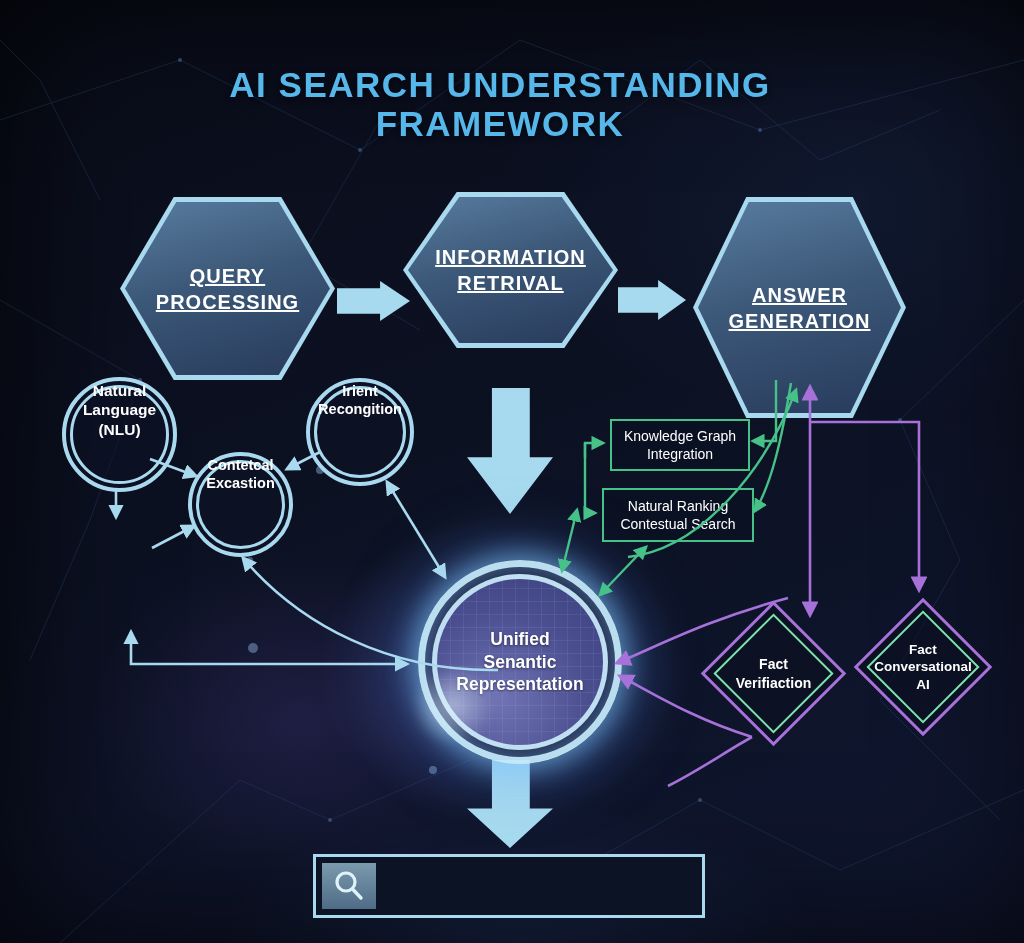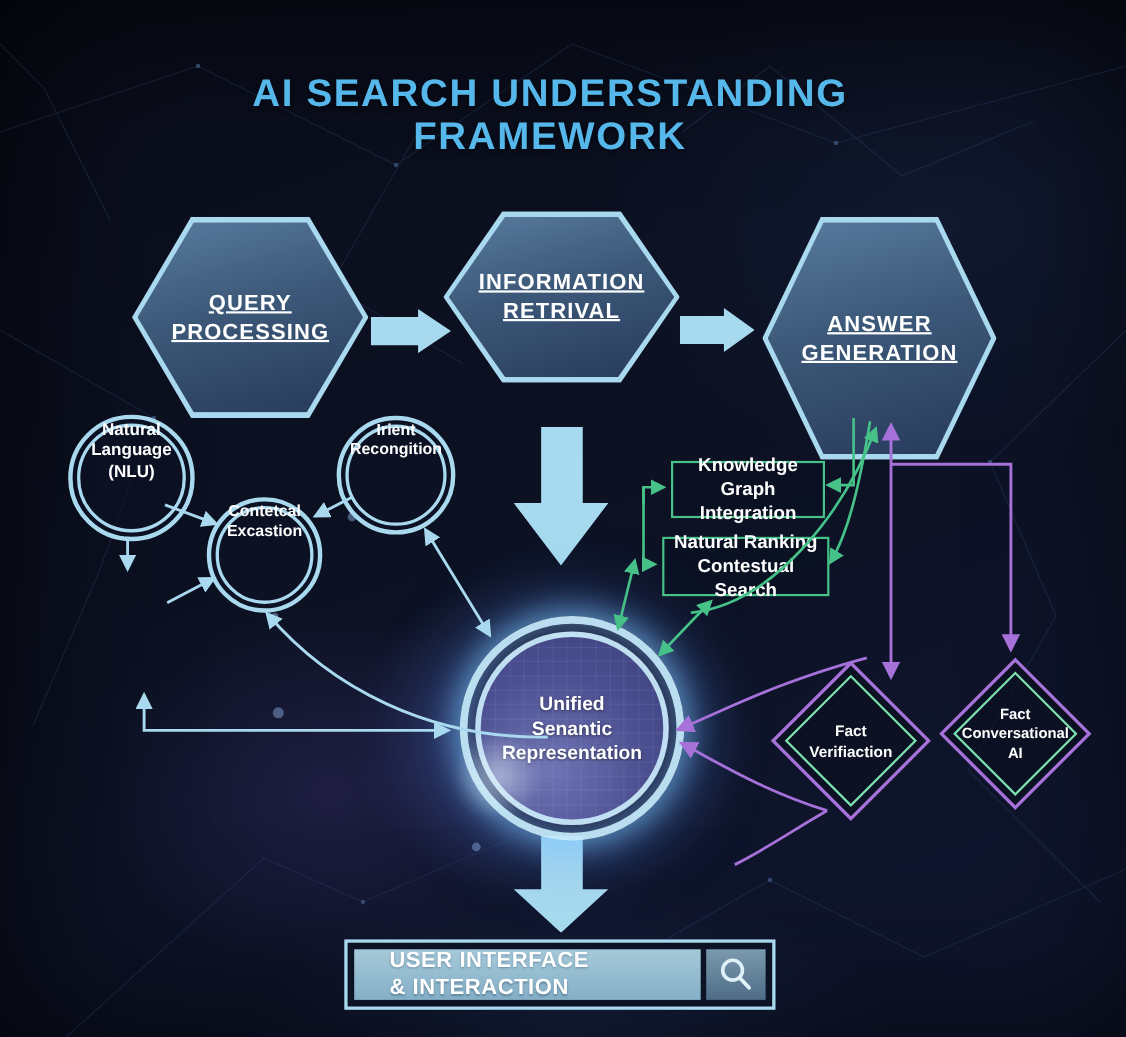--- a/index.html
+++ b/index.html
@@ -65,21 +65,21 @@
       repeating-linear-gradient(90deg, rgba(170,190,255,.10) 0 1px, transparent 1px 13px),
       radial-gradient(circle at 38% 72%, #7074b4 0%, #4b4f90 55%, #3a3f7c 100%);
   }
   .central .lbl{color:#fff;font-weight:bold;font-size:17.5px;line-height:1.3;position:relative;text-shadow:0 1px 3px rgba(0,0,0,.5);}
   .flare{border-radius:50%;background:radial-gradient(circle,rgba(230,245,255,.55),rgba(230,245,255,0) 70%);filter:blur(4px);}
 
   
   .gbox{
     border:2.5px solid #46c288;background:rgba(9,16,33,.55);
     display:flex;align-items:center;justify-content:center;text-align:center;
-    color:#fff;font-weight:bold;font-size:17px;line-height:1.3;
+    color:#fff;font-weight:normal;font-size:14px;line-height:1.3;
   }
 
   
   .dia{transform:rotate(45deg);border:3px solid #a671d9;background:rgba(10,14,30,.5);}
   .dia::before{content:"";position:absolute;inset:6px;border:2px solid #7de3ae;}
   .dia .lbl{
     position:absolute;inset:0;display:flex;align-items:center;justify-content:center;
     transform:rotate(-45deg);text-align:center;color:#fff;font-weight:bold;font-size:14px;line-height:1.3;
   }
 
@@ -229,22 +229,20 @@
     <g stroke="#a671d9" stroke-width="2.6" fill="none">
       <path d="M 810,387 L 810,615" marker-start="url(#mp)" marker-end="url(#mp)"></path>
       <path d="M 810,422 L 919,422 L 919,590" marker-end="url(#mp)"></path>
       <path d="M 788,598 C 706,620 658,646 617,663" marker-end="url(#mp)"></path>
       <path d="M 752,737 C 694,719 654,694 620,676" marker-end="url(#mp)"></path>
       <path d="M 668,786 C 700,770 728,750 752,737"></path>
     </g>
   </svg>
 
   <div class="abs footer" style="left:313px;top:854px;width:392px;height:64px;">
-    <div class="footer-main pre">USER INTERFACE
-&amp; INTERACTION</div>
     <div class="footer-icon">
       <svg width="34" height="34" viewBox="0 0 34 34">
         <circle cx="14" cy="13" r="9" fill="none" stroke="#dff2fa" stroke-width="3.2"></circle>
         <line x1="20.5" y1="20" x2="29" y2="29" stroke="#dff2fa" stroke-width="3.4" stroke-linecap="round"></line>
       </svg>
     </div>
   </div>
 
 </div>
 

